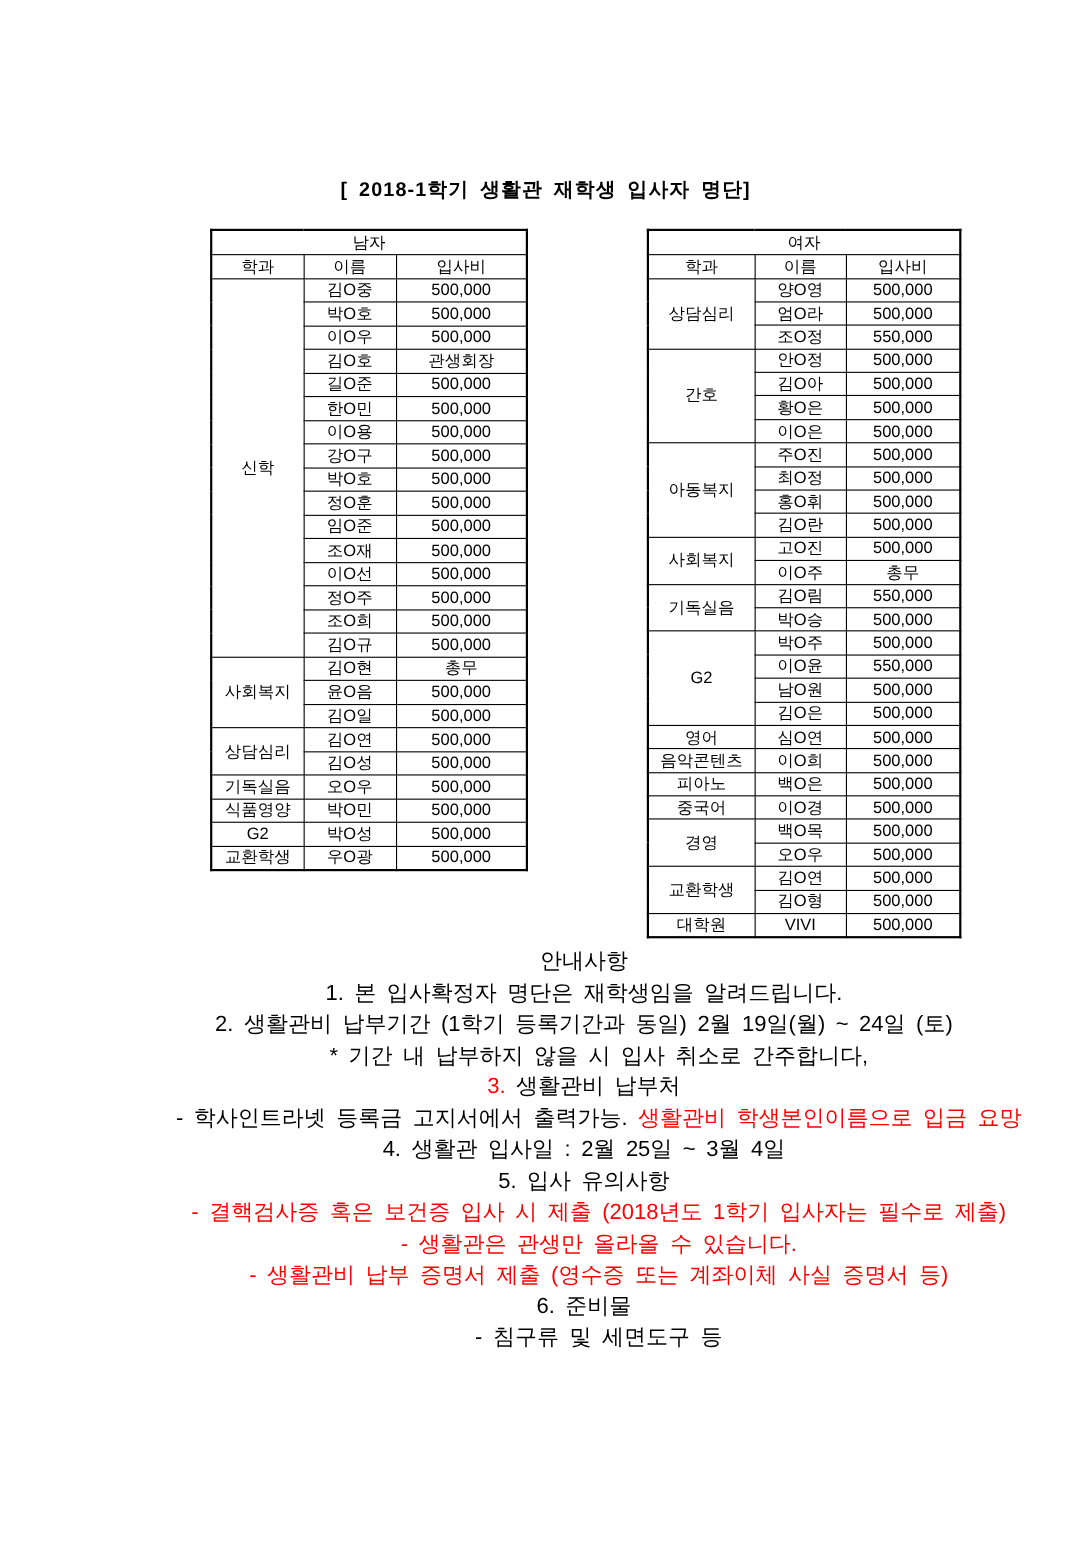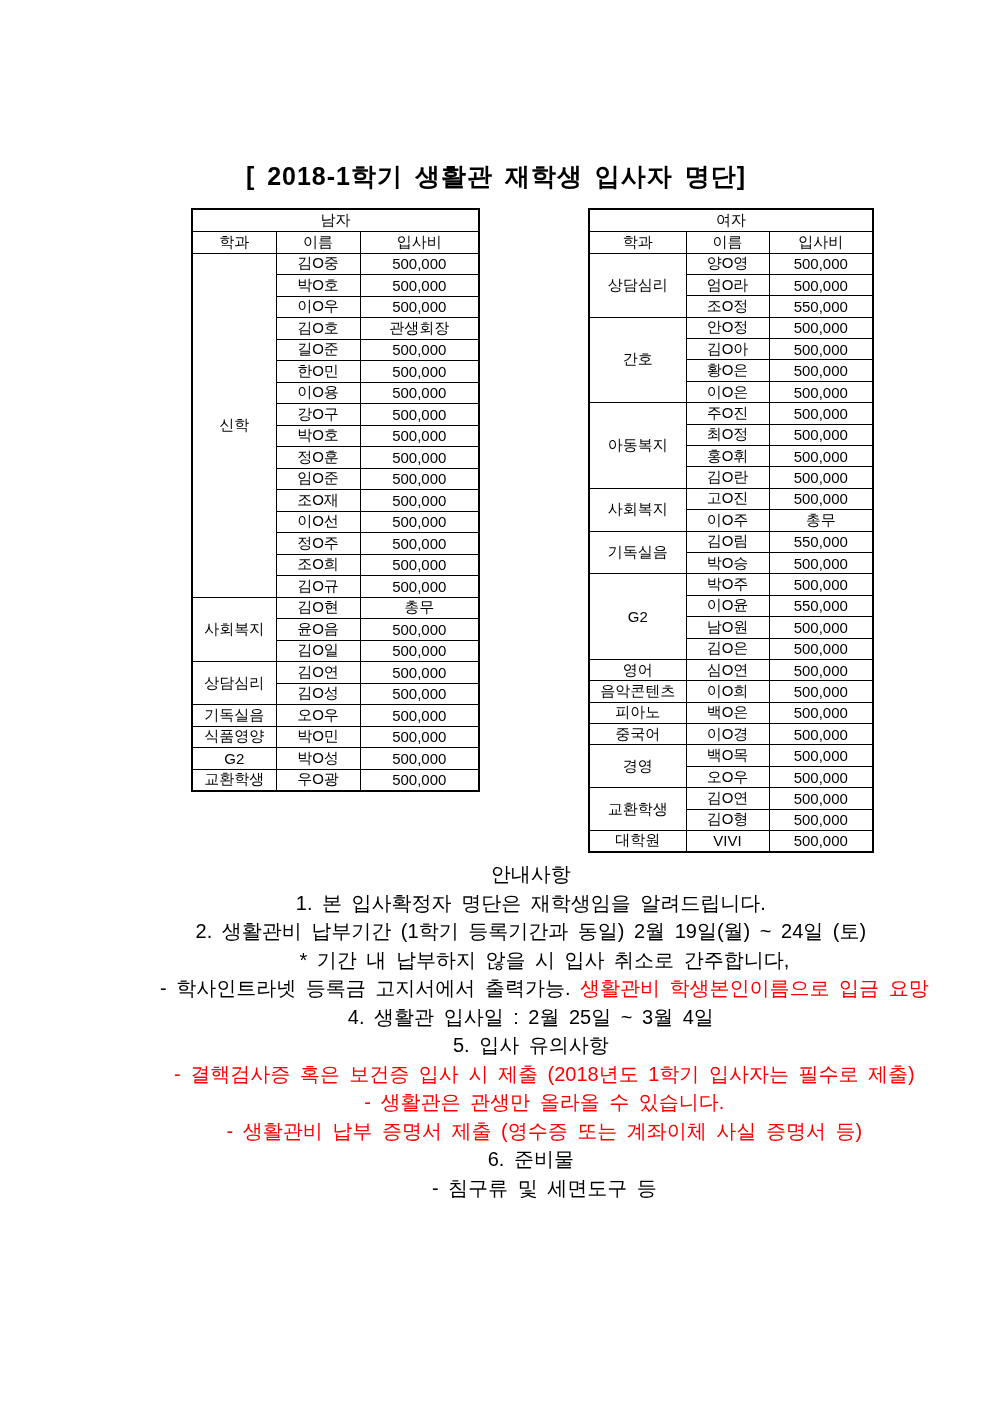--- a/index.html
+++ b/index.html
@@ -18,21 +18,21 @@
     position: absolute;
     inset: 0;
     background: #ffffff;
   }
   .title {
     position: absolute;
     top: 160px;
     left: 0;
     width: 100%;
     text-align: center;
-    font-size: 25px;
+    font-size: 18px;
     font-weight: bold;
     letter-spacing: 1px;
     word-spacing: 4px;
     white-space: nowrap;
   }
   table.roster {
     position: absolute;
     border-collapse: collapse;
     table-layout: fixed;
     border: 2px solid #000;
@@ -351,20 +351,21 @@
         </tr>
       </tbody>
   </table>
 
   <div class="notes">
     <div class="note-line">안내사항</div>
     <div id="notes-lines">
         <div class="note-line"><span>1. 본 입사확정자 명단은 재학생임을 알려드립니다.</span></div>
         <div class="note-line"><span>2. 생활관비 납부기간 (1학기 등록기간과 동일) 2월 19일(월) ~ 24일 (토)</span></div>
         <div class="note-line indent"><span>* 기간 내 납부하지 않을 시 입사 취소로 간주합니다,</span></div>
+        <div class="note-line"><span class="red">3. </span><span>생활관비 납부처</span></div>
         <div class="note-line indent"><span>- 학사인트라넷 등록금 고지서에서 출력가능. </span><span class="red">생활관비 학생본인이름으로 입금 요망</span></div>
         <div class="note-line"><span>4. 생활관 입사일 : 2월 25일 ~ 3월 4일</span></div>
         <div class="note-line"><span>5. 입사 유의사항</span></div>
         <div class="note-line indent"><span class="red">- 결핵검사증 혹은 보건증 입사 시 제출 (2018년도 1학기 입사자는 필수로 제출)</span></div>
         <div class="note-line indent"><span class="red">- 생활관은 관생만 올라올 수 있습니다.</span></div>
         <div class="note-line indent"><span class="red">- 생활관비 납부 증명서 제출 (영수증 또는 계좌이체 사실 증명서 등)</span></div>
         <div class="note-line"><span>6. 준비물</span></div>
         <div class="note-line indent"><span>- 침구류 및 세면도구 등</span></div>
       </div>
   </div>

